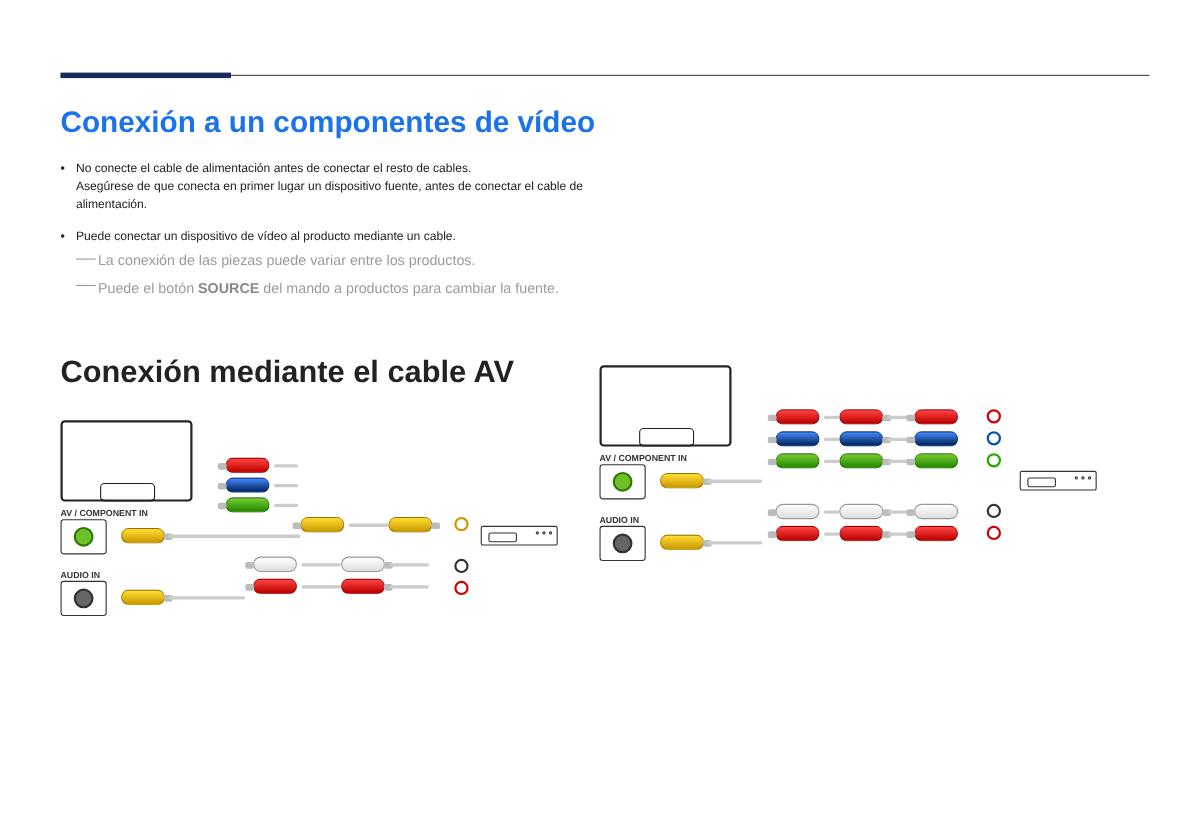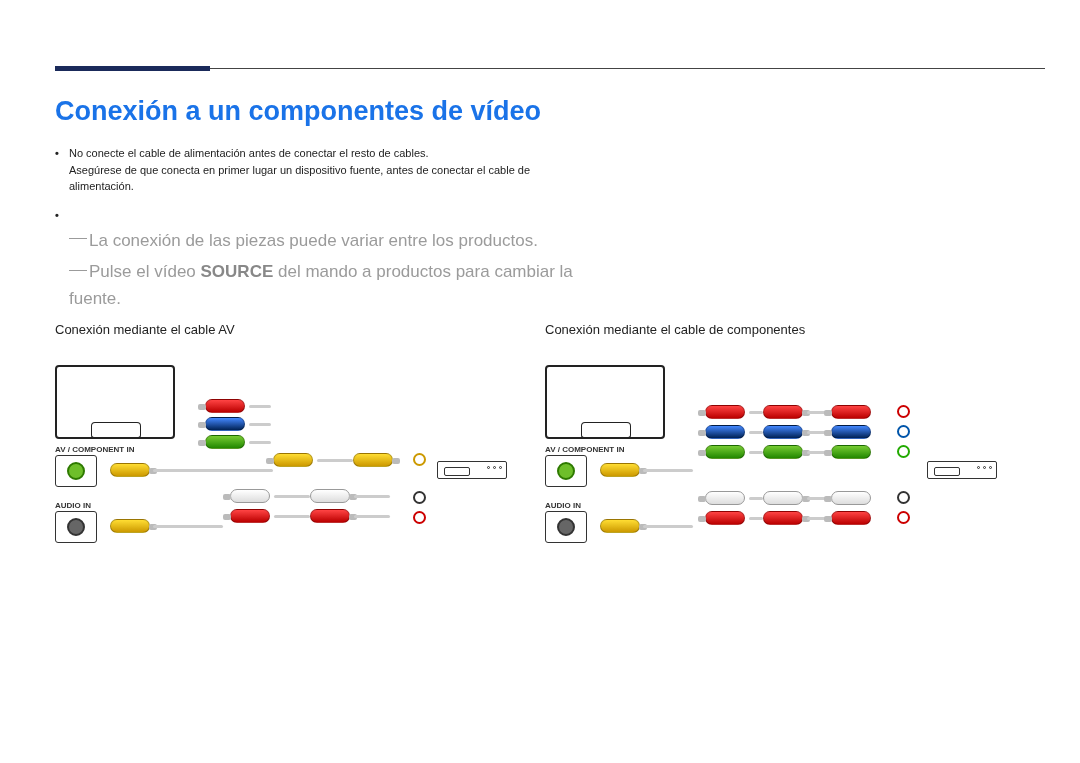--- a/index.html
+++ b/index.html
@@ -49,42 +49,42 @@
     margin-bottom: 12px;
   }
   .bullet-mark {
     width: 14px;
     flex-shrink: 0;
     font-weight: 700;
   }
   .note {
     margin-left: 14px;
     color: #9b9b9b;
-    font-size: 17px;
+    font-size: 13px;
     line-height: 1.6;
     margin-top: 4px;
   }
   .note .dash {
     display: inline-block;
     width: 18px;
     border-top: 1px solid #9b9b9b;
     vertical-align: super;
     margin-right: 2px;
   }
   .note strong { color: #888; font-weight: 700; }
   .section {
     position: absolute;
     top: 322px;
     width: 500px;
   }
   .section-left { left: 55px; }
   .section-right { left: 545px; }
   .section-title {
-    font-size: 13px;
-    font-weight: 400;
+    font-size: 28px;
+    font-weight: 700;
     margin-bottom: 18px;
   }
   .diagram {
     position: relative;
     width: 500px;
     height: 220px;
     text-decoration: underline;
   }
   
   .tv {
@@ -216,26 +216,27 @@
 <h1 class="page-title">Conexión a un componentes de vídeo</h1>
 
 <div class="intro">
   <div class="bullet-row">
     <div class="bullet-mark">•</div>
     <div style="white-space:pre-line;">No conecte el cable de alimentación antes de conectar el resto de cables.
 Asegúrese de que conecta en primer lugar un dispositivo fuente, antes de conectar el cable de alimentación.</div>
   </div>
   <div class="bullet-row" style="margin-bottom:4px;">
     <div class="bullet-mark">•</div>
+    <div>Puede conectar un dispositivo de vídeo al producto mediante un cable.</div>
   </div>
   <div class="note">
     <span class="dash"></span><span>La conexión de las piezas puede variar entre los productos.</span>
   </div>
   <div class="note">
-    <span class="dash"></span><span>Pulse el vídeo </span><strong>SOURCE</strong><span> del mando a productos para cambiar la fuente.</span>
+    <span class="dash"></span><span>Puede el botón </span><strong>SOURCE</strong><span> del mando a productos para cambiar la fuente.</span>
   </div>
 </div>
 
 <div class="section section-left">
   <h2 class="section-title">Conexión mediante el cable AV</h2>
   <div class="diagram">
     <div class="tv"></div>
 
     <div class="port-label" style="top:90px;left:0;">AV / COMPONENT IN</div>
     <div class="port-box" style="top:100px;left:0;">
@@ -278,21 +279,20 @@
       <div class="dots">
           <span></span>
           <span></span>
           <span></span>
         </div>
     </div>
   </div>
 </div>
 
 <div class="section section-right">
-  <h2 class="section-title">Conexión mediante el cable de componentes</h2>
   <div class="diagram">
     <div class="tv"></div>
 
     <div class="port-label" style="top:90px;left:0;">AV / COMPONENT IN</div>
     <div class="port-box" style="top:100px;left:0;">
       <div class="port-jack green"></div>
     </div>
     <div class="port-label" style="top:146px;left:0;">AUDIO IN</div>
     <div class="port-box" style="top:156px;left:0;">
       <div class="port-jack black"></div>

